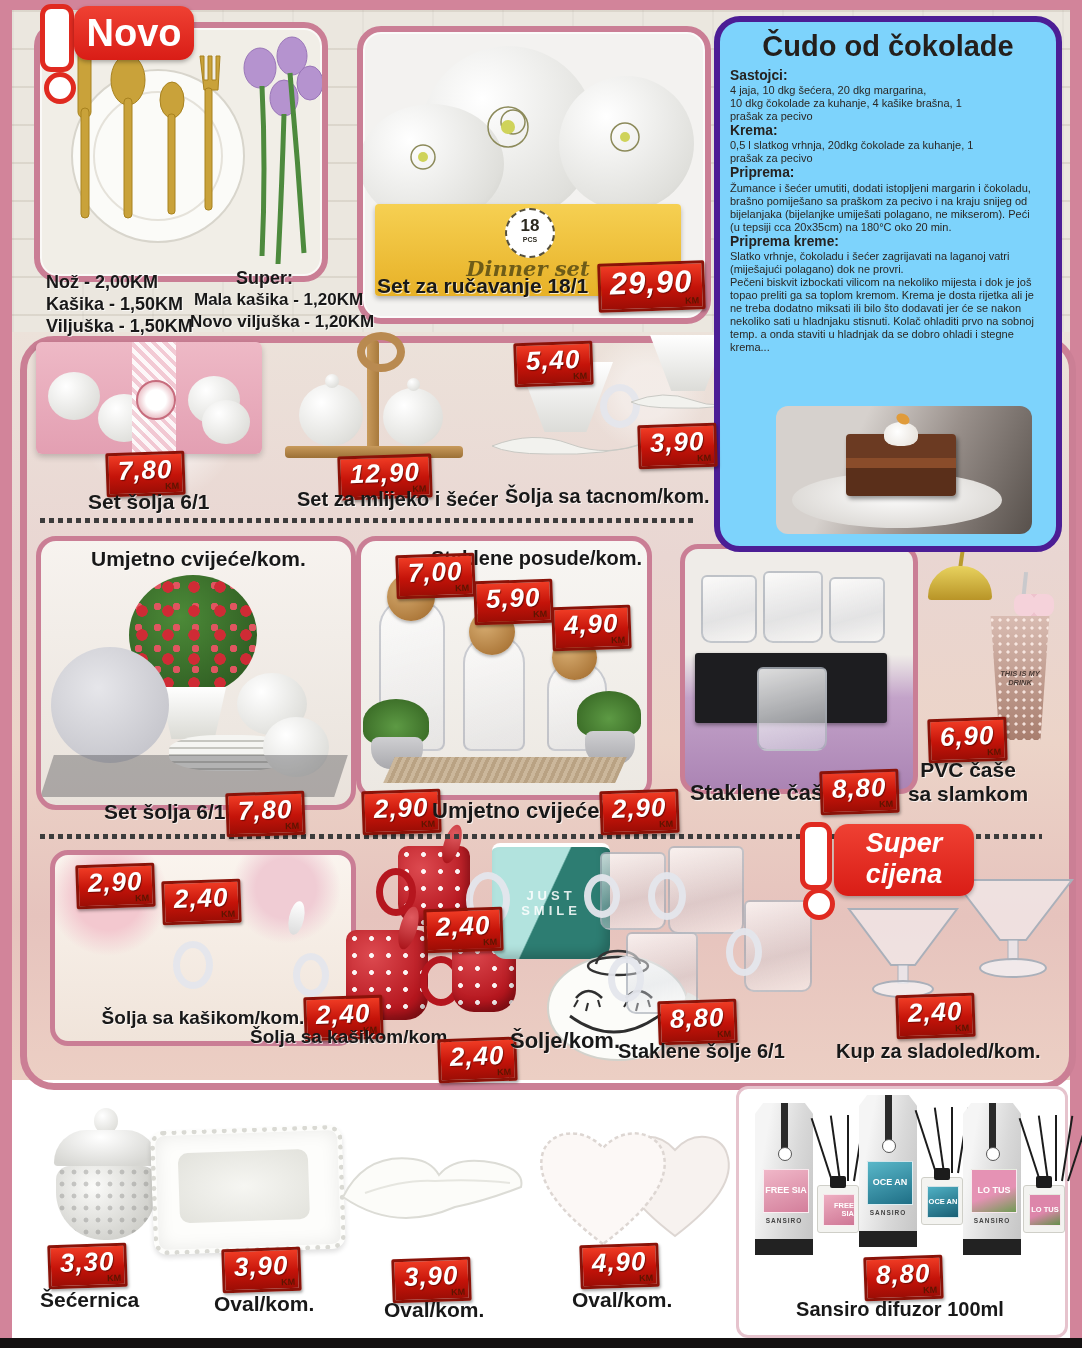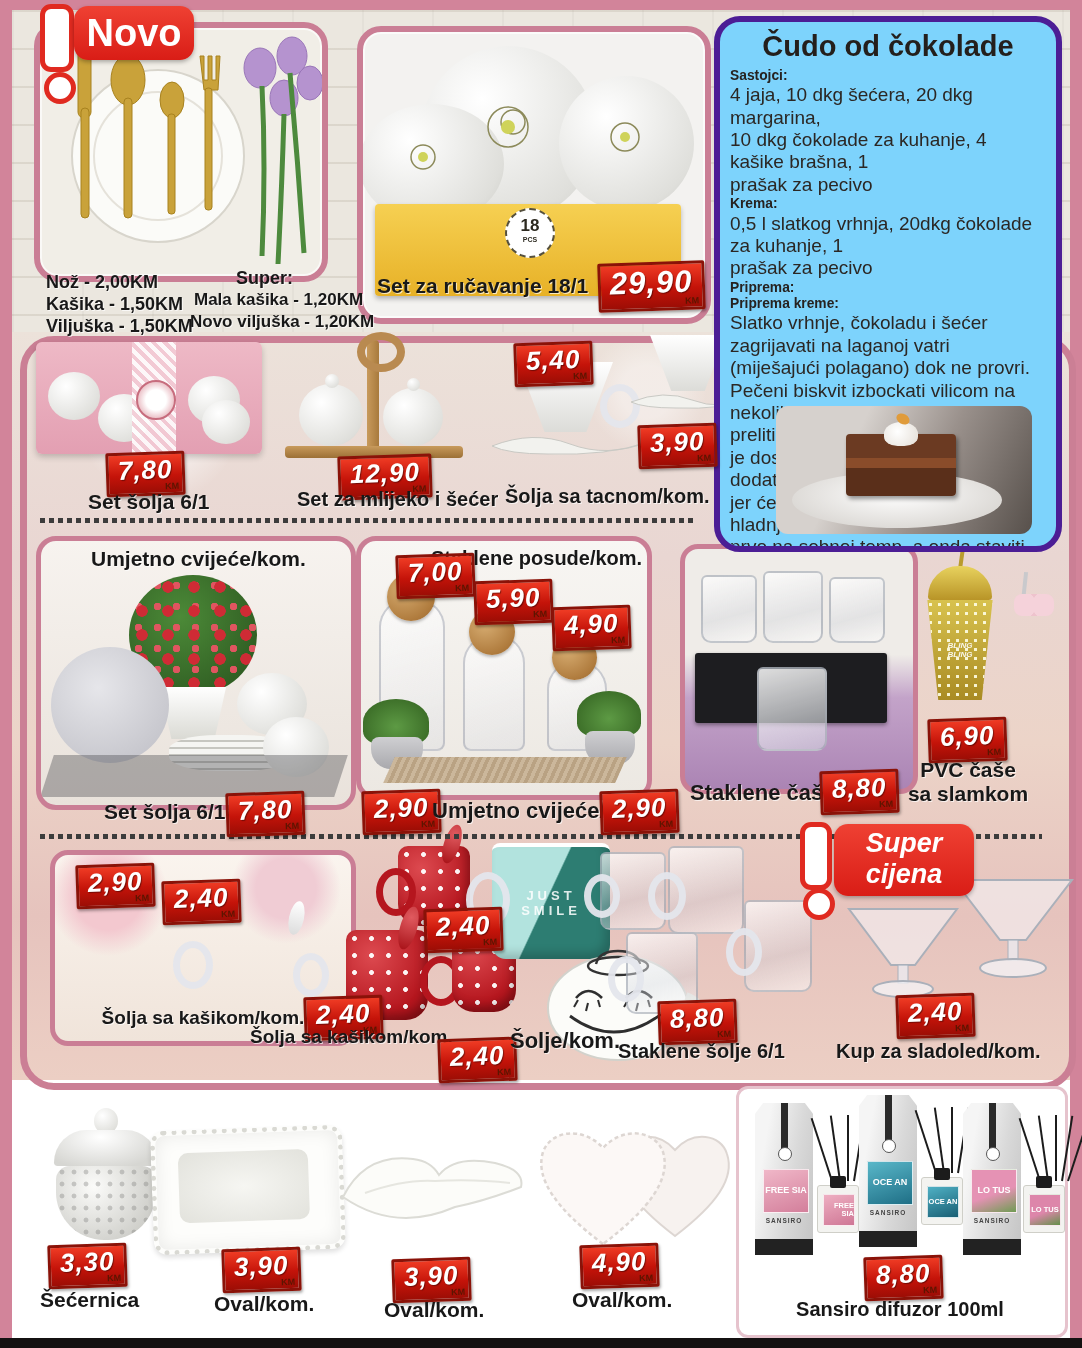--- a/index.html
+++ b/index.html
@@ -32,21 +32,21 @@
   .rmug{position:absolute;
         background-image:radial-gradient(circle,rgba(255,255,255,.95) 2.1px,transparent 2.7px),
                          radial-gradient(circle at 32% 28%,#dd4a50,#b5161e 70%,#930d14);
         background-size:17px 17px,100% 100%;border-radius:10px 10px 22px 22px;
         box-shadow:inset -4px -6px 10px rgba(0,0,0,.25)}
   .wpot{position:absolute;background:radial-gradient(circle at 35% 30%,#fff,#dfdfdb 75%,#c9c9c4);border-radius:50%}
   .dots{position:absolute;height:5px;background-image:repeating-linear-gradient(90deg,#3c3c3c 0 5px,transparent 5px 9px);z-index:5}
   .pre{white-space:pre-line}
   .rtitle{font-weight:700;font-size:29px;text-align:center;color:#241f1c}
   .rh{font-weight:700;font-size:13.8px;color:#262220;display:block;line-height:1.18}
-  .rt{font-size:19px;color:#2b2724;display:block;line-height:1.18;white-space:pre-line}
+  .rt{font-size:11px;color:#2b2724;display:block;line-height:1.18;white-space:pre-line}
   .scentlab{position:absolute;color:#fff;font-weight:bold;font-size:9px;text-align:right;line-height:1.1;
             display:flex;align-items:center;justify-content:center;border:1px solid rgba(255,255,255,.8)}
   .stick{position:absolute;width:2px;height:66px;background:#1c1c1c;transform-origin:bottom center}
   .pkg{position:absolute;background:linear-gradient(100deg,#f5f5f5 20%,#d9d9d9 60%,#c4c4c4);
        clip-path:polygon(14% 0,86% 0,100% 7%,100% 100%,0 100%,0 7%)}
 </style>
 </head>
 <body>
 
 <div class="abs wood" style="left:12px;top:10px;width:1058px;height:322px"></div>
@@ -103,20 +103,21 @@
     </g>
     <circle cx="145" cy="95" r="7" fill="#cfd35a"></circle>
       <circle cx="262" cy="105" r="5" fill="#cfd35a"></circle>
       <circle cx="60" cy="125" r="5" fill="#cfd35a"></circle>
   </svg>
   <div class="abs" style="left:12px;top:172px;width:306px;height:92px;background:linear-gradient(180deg,#f6d052,#e7b127);border-radius:4px;box-shadow:0 3px 5px rgba(0,0,0,.25)">
     <div class="abs" style="left:130px;top:4px;width:46px;height:46px;background:#fff;border:2px dashed #55503e;border-radius:50%;text-align:center">
       <div style="font-weight:bold;font-size:17px;color:#2d2a20;margin-top:6px">18</div>
       <div style="font-weight:bold;font-size:7px;color:#2d2a20">PCS</div>
     </div>
+    <div style="position:absolute;left:0;top:52px;width:100%;text-align:center;font-family:'DejaVu Serif',serif;font-style:italic;font-weight:bold;font-size:21px;color:#6e5c18">Dinner set</div>
   </div>
   <div class="cap" style="left:14px;top:242px;font-size:21px">Set za ručavanje 18/1</div>
 </div>
 <div class="tag big" style="left:598px;top:262px">
   <span class="n">29,90</span><span class="km">KM</span>
 </div>
 
 <div class="abs" style="left:12px;top:332px;width:1058px;height:748px;
   background:radial-gradient(circle at 14% 12%,rgba(255,255,255,.55) 0 36px,transparent 80px),
              radial-gradient(circle at 60% 8%,rgba(255,255,255,.4) 0 26px,transparent 60px),
@@ -212,31 +213,31 @@
   <div class="abs glass" style="left:144px;top:28px;width:52px;height:62px"></div>
   <div class="abs" style="left:10px;top:104px;width:192px;height:70px;background:#1d1d20;border-radius:3px;box-shadow:0 2px 4px rgba(0,0,0,.4)"></div>
   <div class="abs glass" style="left:72px;top:118px;width:66px;height:80px;background:linear-gradient(165deg,rgba(255,255,255,.85),rgba(215,220,228,.5))"></div>
 </div>
 <div class="cap" style="left:690px;top:780px;font-size:22px">Staklene čaše</div>
 <div class="tag" style="left:820px;top:770px"><span class="n">8,80</span><span class="km">KM</span></div>
 
 <div class="abs" style="left:926px;top:552px;width:70px;height:150px;z-index:2">
   <div class="abs" style="left:34px;top:-14px;width:4px;height:34px;background:#b99b2e;transform:rotate(8deg)"></div>
   <div class="abs" style="left:2px;top:14px;width:64px;height:34px;background:linear-gradient(180deg,#e8d25e,#b89427);border-radius:34px 34px 4px 4px"></div>
-  <div class="abs" style="left:0;top:48px;width:68px;height:100px;
-       background-image:radial-gradient(circle,rgba(255,255,230,.9) 1.4px,transparent 2px),linear-gradient(180deg,#d8c24e,#a98b23);
-       background-size:9px 9px,100% 100%;clip-path:polygon(2% 0,98% 0,82% 100%,18% 100%);
-       display:flex;align-items:center;justify-content:center">
-    <span style="color:rgba(255,255,255,.9);font-size:8px;font-style:italic;font-weight:bold;text-align:center;width:40px">BLING BLING</span>
-  </div>
 </div>
 <div class="abs" style="left:988px;top:592px;width:66px;height:150px;z-index:2">
   <div class="abs" style="left:34px;top:-20px;width:4px;height:40px;background:#c9c9cc;transform:rotate(6deg)"></div>
   <div class="abs" style="left:26px;top:2px;width:40px;height:22px;
        background:radial-gradient(circle at 20% 50%,#f5d2da 40%,transparent 42%),radial-gradient(circle at 80% 50%,#f5d2da 40%,transparent 42%),linear-gradient(#eec3cd,#eec3cd);border-radius:8px"></div>
+  <div class="abs" style="left:0;top:24px;width:64px;height:124px;
+       background-image:radial-gradient(circle,rgba(255,240,235,.85) 1.3px,transparent 1.9px),linear-gradient(180deg,#d9bcb2,#a87e6e);
+       background-size:8px 8px,100% 100%;clip-path:polygon(4% 0,96% 0,82% 100%,18% 100%);
+       display:flex;align-items:center;justify-content:center">
+    <span style="color:#4a3a34;font-size:7.5px;font-style:italic;font-weight:bold;text-align:center;width:44px">THIS IS MY DRINK</span>
+  </div>
 </div>
 <div class="tag" style="left:928px;top:718px"><span class="n">6,90</span><span class="km">KM</span></div>
 <div class="cap pre" style="left:898px;top:758px;width:140px;text-align:center;font-size:21px;white-space:pre-line">PVC čaše
 sa slamkom</div>
 
 <div class="dots" style="left:40px;top:834px;width:1002px"></div>
 
 <div class="abs" style="left:50px;top:850px;width:296px;height:186px;border:5px solid #ca7e95;border-radius:18px;
      background:radial-gradient(circle at 18% 22%,#f3c8cf 0 34px,transparent 60px),radial-gradient(circle at 78% 18%,#f0ccd4 0 30px,transparent 55px),linear-gradient(180deg,#faf4ee,#f0e4da);overflow:hidden;z-index:2">
   <div class="abs" style="left:110px;top:26px;width:18px;height:40px;background:linear-gradient(180deg,#fff,#ddd);border-radius:50%;transform:rotate(14deg)"></div>
@@ -320,20 +321,21 @@
   <div class="rtitle" style="margin-top:8px">Čudo od čokolade</div>
   <div class="abs" style="left:10px;top:46px;width:304px">
     <b class="rh">Sastojci:</b>
     <span class="rt">4 jaja, 10 dkg šećera, 20 dkg margarina,
 10 dkg čokolade za kuhanje, 4 kašike brašna, 1
 prašak za pecivo</span>
     <b class="rh">Krema:</b>
     <span class="rt">0,5 l slatkog vrhnja, 20dkg čokolade za kuhanje, 1
 prašak za pecivo</span>
     <b class="rh">Priprema:</b>
+    <span class="rt">Žumance i šećer umutiti, dodati istopljeni margarin i čokoladu, brašno pomiješano sa praškom za pecivo i na kraju snijeg od bijelanjaka (bijelanjke umiješati polagano, ne mikserom). Peći (u tepsiji cca 20x35cm) na 180°C oko 20 min.</span>
     <b class="rh">Priprema kreme:</b>
     <span class="rt">Slatko vrhnje, čokoladu i šećer zagrijavati na laganoj vatri (miješajući polagano) dok ne provri.</span>
     <span class="rt">Pečeni biskvit izbockati vilicom na nekoliko mijesta i dok je još topao preliti ga sa toplom kremom. Krema je dosta rijetka ali je ne treba dodatno miksati ili bilo što dodavati jer će se nakon nekoliko sati u hladnjaku stisnuti. Kolač ohladiti prvo na sobnoj temp. a onda staviti u hladnjak da se dobro ohladi i stegne krema...</span>
   </div>
   <div class="abs" style="left:56px;top:384px;width:256px;height:128px;border-radius:12px;overflow:hidden;background:linear-gradient(115deg,#d6d1cd 30%,#9a918c 60%,#57504b 100%)">
     <div class="abs" style="left:16px;top:66px;width:210px;height:56px;background:radial-gradient(ellipse at 50% 40%,#fff,#d9d6d2 80%);border-radius:50%"></div>
     <div class="abs" style="left:70px;top:28px;width:110px;height:62px;background:linear-gradient(180deg,#6b3a22 0 38%,#8a4c2a 38% 55%,#5a2f1a 55%);border-radius:4px;box-shadow:2px 3px 4px rgba(0,0,0,.4)"></div>
     <div class="abs" style="left:108px;top:16px;width:34px;height:24px;background:radial-gradient(circle at 40% 40%,#fff,#e4ded6);border-radius:50% 50% 40% 40%"></div>
     <div class="abs" style="left:120px;top:8px;width:14px;height:10px;background:#e09b3a;border-radius:50%;transform:rotate(28deg)"></div>
   </div>

